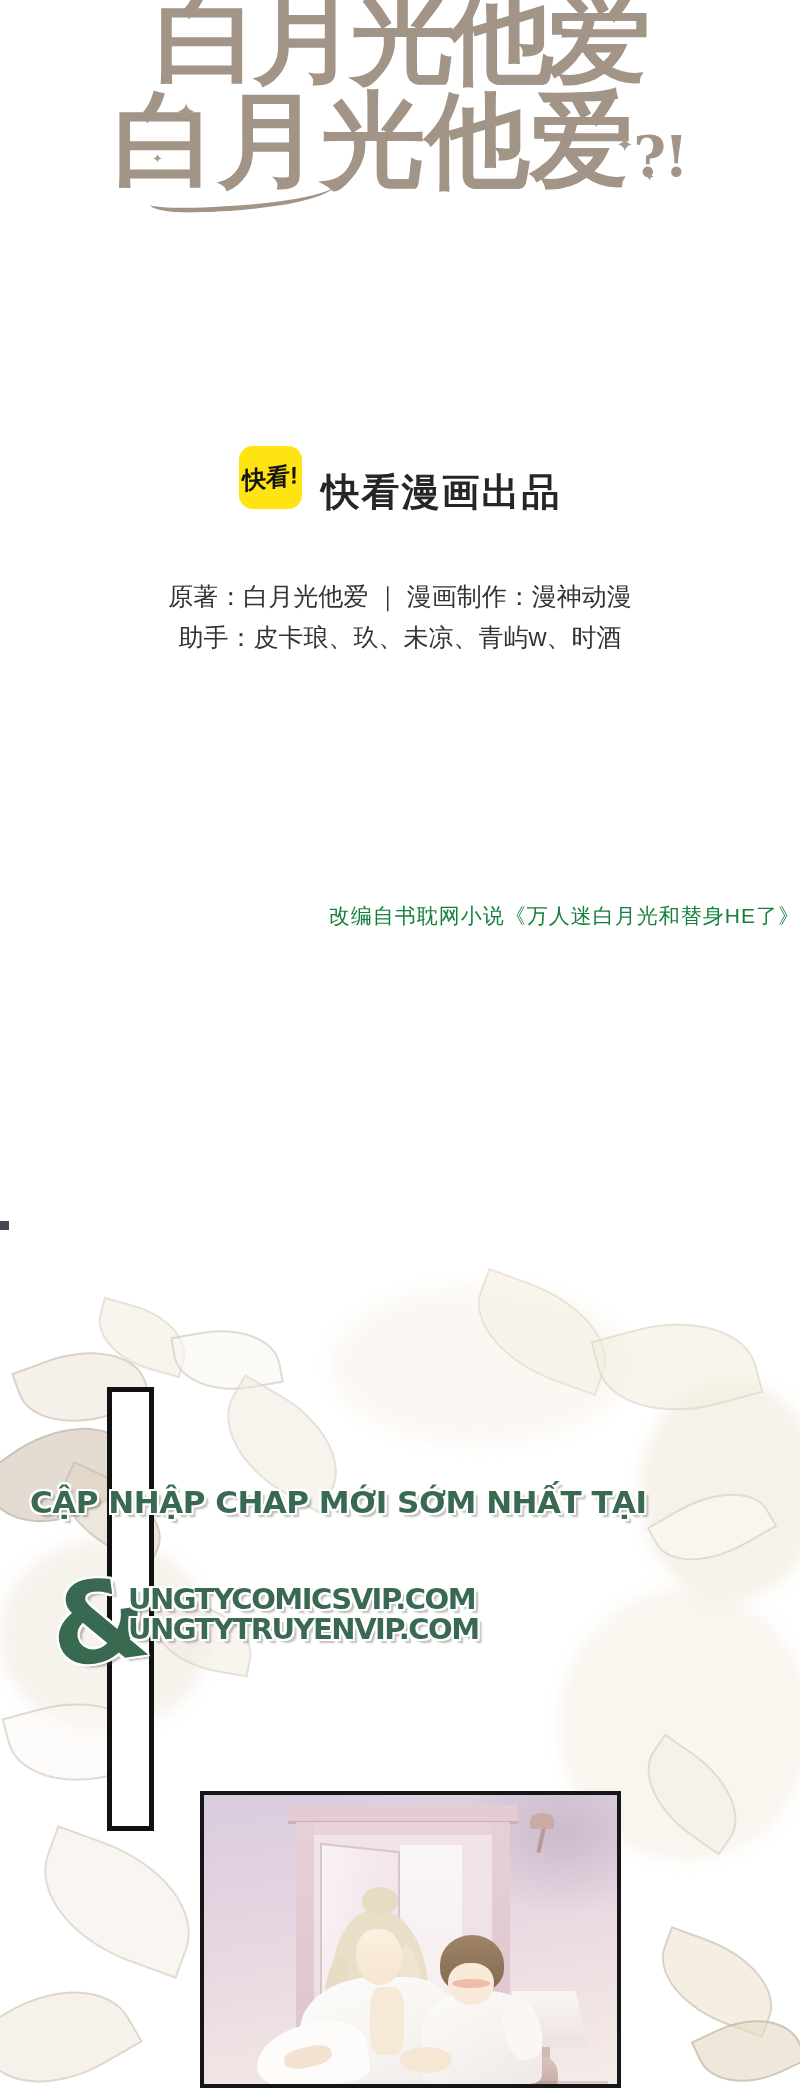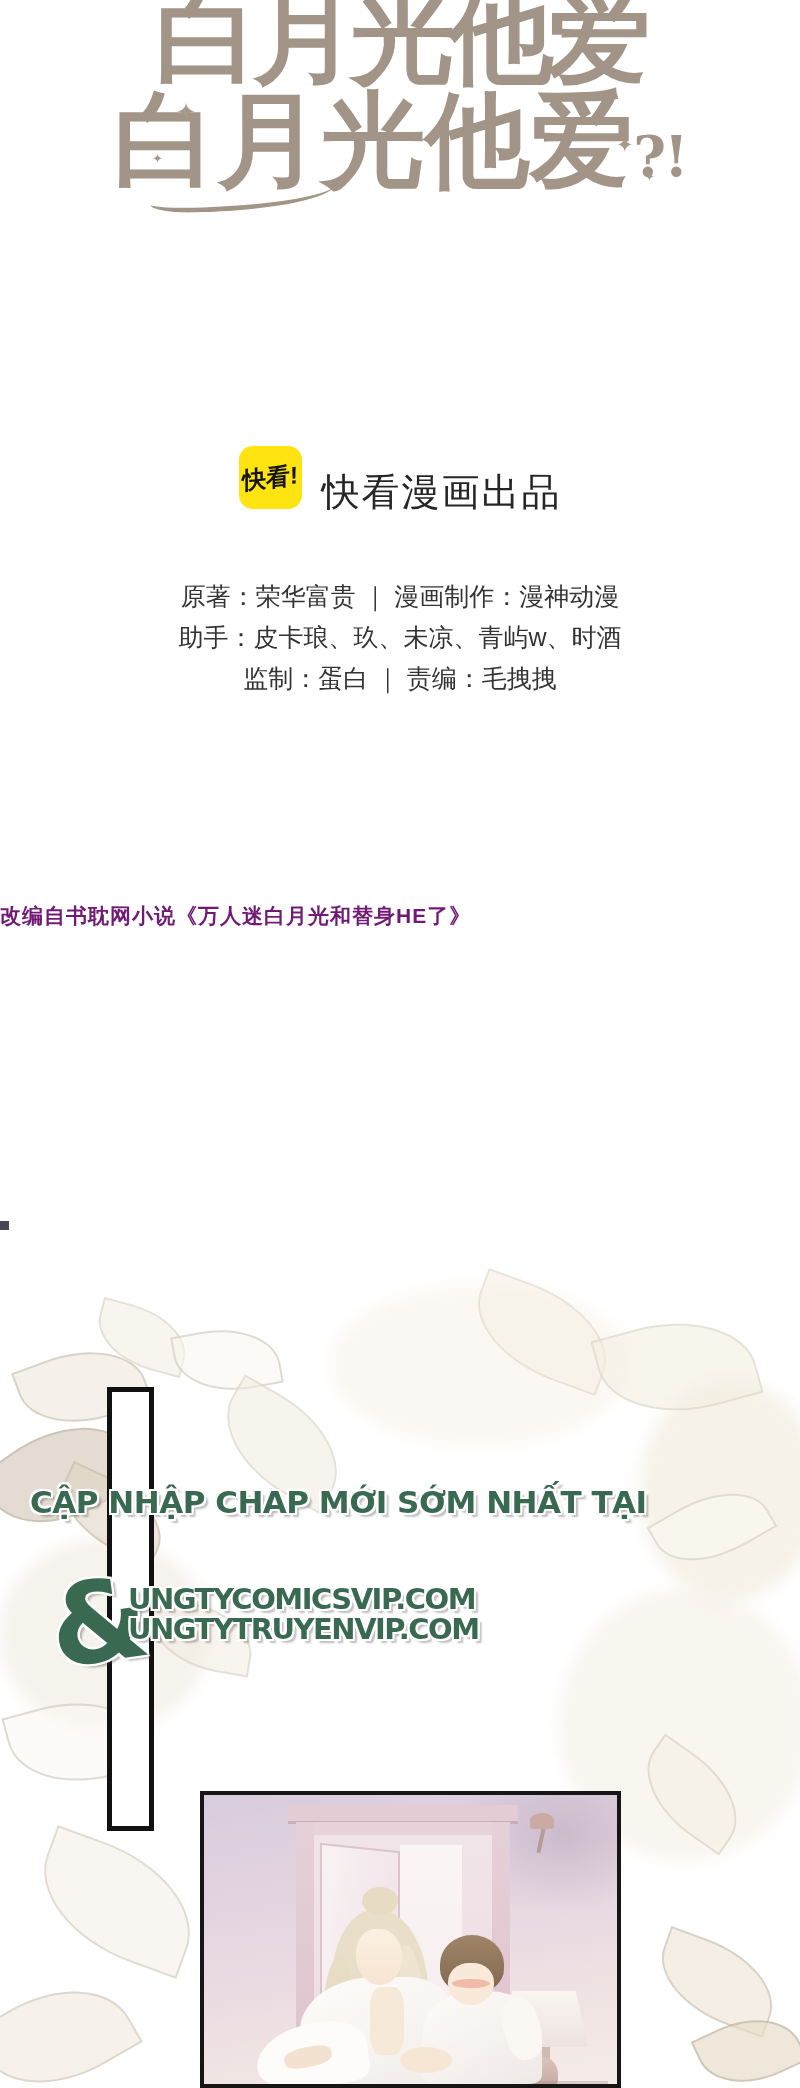--- a/index.html
+++ b/index.html
@@ -19,28 +19,28 @@
   .script-sub{position:absolute;top:228px;width:100%;text-align:center;
       font-family:"DejaVu Serif","Liberation Serif",serif;font-style:italic;
       color:#c8c2b9;font-size:21px;letter-spacing:4px;}
 
   
   .publisher{position:absolute;top:437px;left:0;width:100%;display:flex;
       justify-content:center;align-items:center;gap:20px;}
   .kk-logo{width:63px;height:63px;background:#ffe411;border-radius:14px;
       display:flex;align-items:center;justify-content:center;}
   .kk-logo span{font-weight:800;font-size:24px;color:#141414;transform:rotate(-6deg) skewX(-6deg);}
-  .pub-label{font-size:38px;font-weight:400;color:#262626;letter-spacing:2px;margin-top:30px;}
+  .pub-label{font-size:38px;font-weight:700;color:#262626;letter-spacing:2px;margin-top:30px;}
 
   
   .credits{position:absolute;top:583px;width:100%;text-align:center;color:#333;
       font-size:25px;font-weight:500;}
   .credits div{height:26px;line-height:26px;margin-bottom:15px;white-space:nowrap;}
-  .adaptation{position:absolute;top:902px;width:100%;text-align:left;
-      color:#701a75;font-size:21px;font-weight:700;letter-spacing:1px;}
+  .adaptation{position:absolute;top:902px;width:100%;text-align:right;
+      color:#15803d;font-size:21px;font-weight:400;letter-spacing:1px;}
 
   .left-tick{position:absolute;left:0;top:1221px;width:9px;height:9px;background:#4b4553;}
 
   
   .leaf{position:absolute;border-radius:0 70% 0 70%;}
   .blob{position:absolute;border-radius:50%;filter:blur(8px);}
   .white-bar{position:absolute;left:107px;top:1387px;width:47px;height:444px;
       background:#fff;border:5px solid #111;box-sizing:border-box;z-index:3;}
 
   
@@ -72,23 +72,22 @@
   <div class="sparkle" style="left:644px;top:170px;font-size:13px;">✦</div>
 
   <div class="publisher">
     <div class="kk-logo">
         <span>快看!</span>
       </div>
     <div class="pub-label">快看漫画出品</div>
   </div>
 
   <div class="credits">
-    <div>原著：荣华富贵 ｜ 漫画制作：漫神动漫</div>
+    <div>原著：白月光他爱 ｜ 漫画制作：漫神动漫</div>
     <div>助手：皮卡琅、玖、未凉、青屿w、时酒</div>
-    <div>监制：蛋白 ｜ 责编：毛拽拽</div>
   </div>
 
   <div class="adaptation">改编自书耽网小说《万人迷白月光和替身HE了》</div>
 
   <div class="left-tick"></div>
 
   <div>
     <div class="blob" style="left:330px;top:1285px;width:300px;height:160px;background:rgba(247,242,233,.55);"></div>
     <div class="blob" style="left:0px;top:1540px;width:210px;height:190px;background:rgba(236,227,212,.45);"></div>
     <div class="blob" style="left:560px;top:1590px;width:250px;height:270px;background:rgba(243,236,223,.5);"></div>

